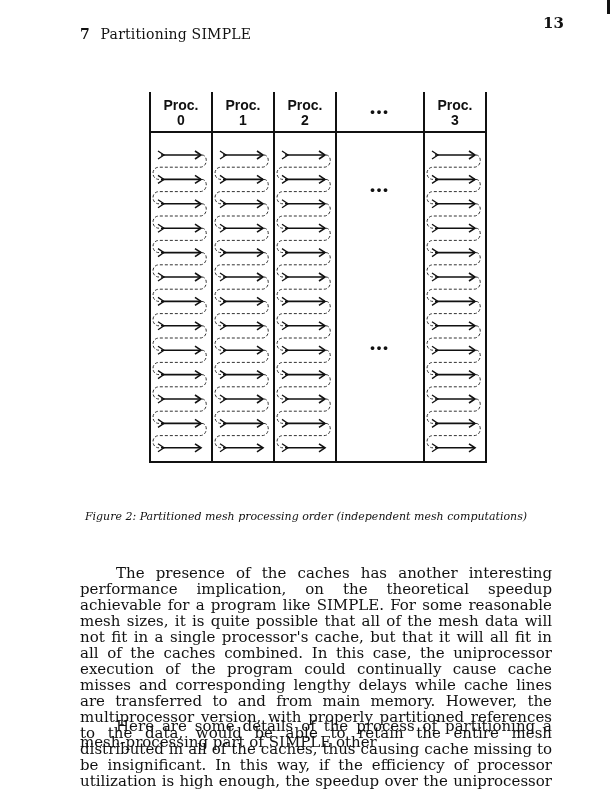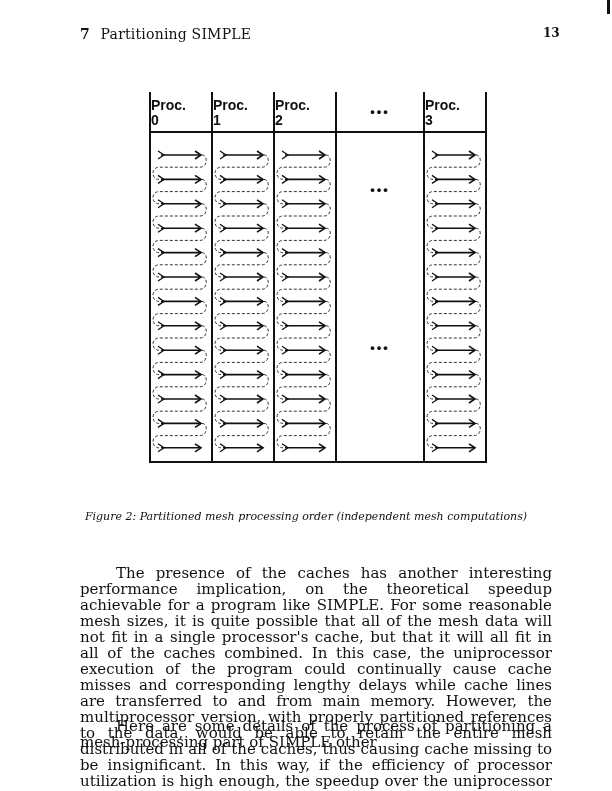--- a/index.html
+++ b/index.html
@@ -1,25 +1,25 @@
 <!DOCTYPE html>
 <html><head>
   <meta charset="utf-8">
   <style>
     html, body { margin: 0; padding: 0; background: #ffffff; }
     body { width: 612px; height: 791px; position: relative; overflow: hidden; color: #111; }
     .serif { font-family: "DejaVu Serif", "Liberation Serif", serif; }
     .running-head { position: absolute; top: 26px; left: 80px; font-size: 14px; letter-spacing: 0.2px; }
     .running-head .num { font-weight: bold; margin-right: 6px; }
-    .page-number { position: absolute; top: 26px; left: 543px; font-size: 12px; font-weight: bold; }
+    .page-number { position: absolute; top: 14px; left: 543px; font-size: 15px; font-weight: bold; }
     .corner-mark { position: absolute; top: 0px; left: 607px; width: 3px; height: 14px; background: #111; }
 
     .figure { position: absolute; left: 0; top: 0; width: 612px; height: 480px; }
     .fig-line { position: absolute; background: #111; }
-    .col-header { position: absolute; top: 98px; font-family: "Liberation Sans", sans-serif; font-weight: bold; font-size: 14px; line-height: 15px; }
+    .col-header { position: absolute; top: 98px; text-align: center; font-family: "Liberation Sans", sans-serif; font-weight: bold; font-size: 14px; line-height: 15px; }
     .dots { position: absolute; font-family: "Liberation Sans", sans-serif; font-weight: bold; font-size: 13px; letter-spacing: 2px; text-align: center; }
 
     .caption { position: absolute; top: 510px; left: 0; width: 612px; text-align: center; font-size: 11px; font-style: italic; }
     .body-text { position: absolute; left: 80px; width: 472px; font-size: 15px; line-height: 16px; text-align: justify; }
     .body-text p { margin: 0; text-indent: 36px; }
     .para1 { top: 565px; }
     .para2 { top: 718px; }
   </style>
 </head>
 <body>

